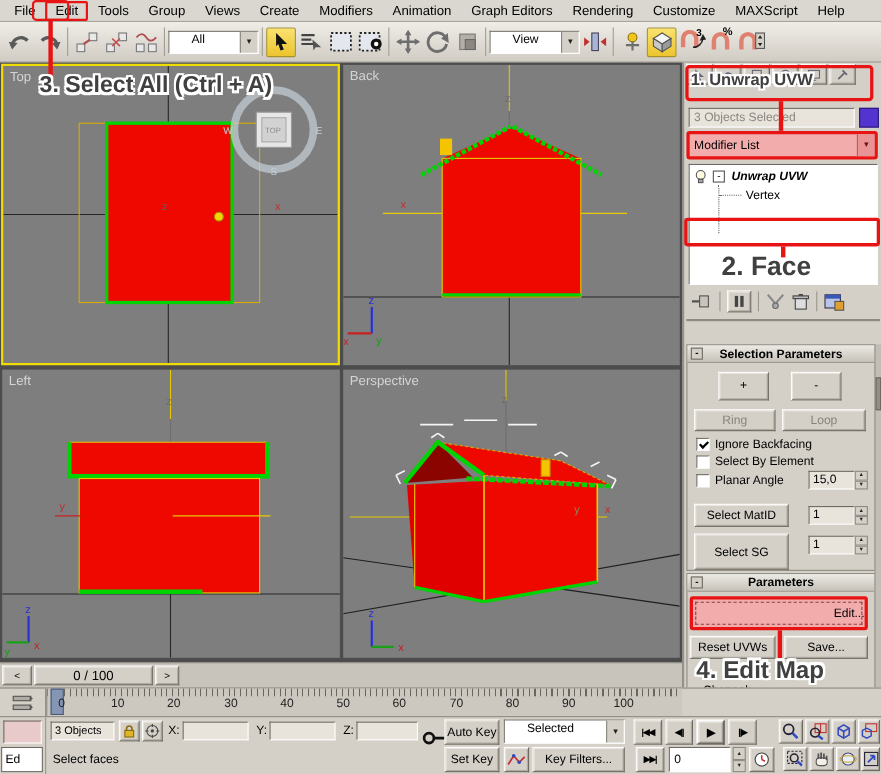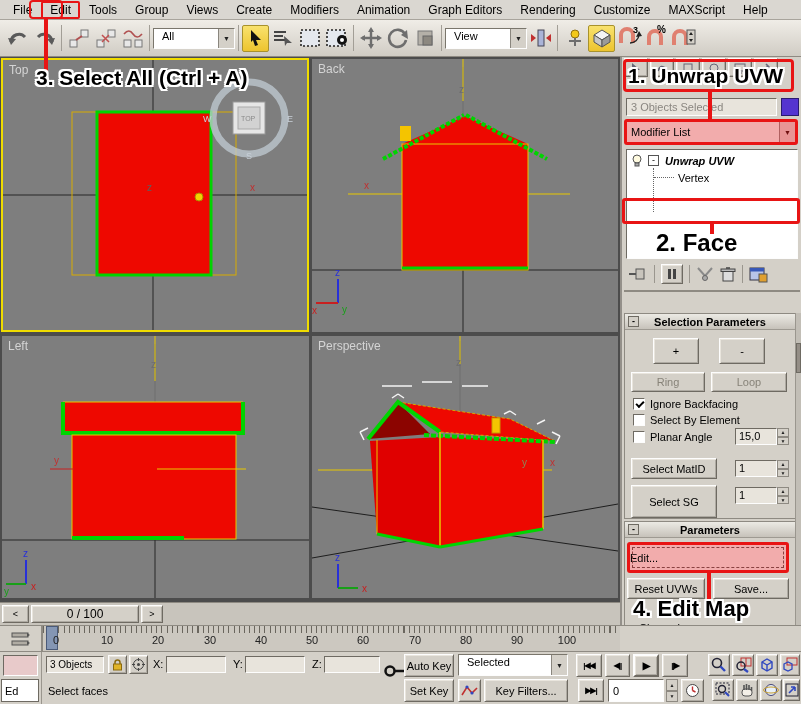--- a/index.html
+++ b/index.html
@@ -7,31 +7,31 @@
   .root{position:relative;width:801px;height:704px;background:#d4d0c8;font-family:"Liberation Sans",sans-serif;font-size:11px;color:#000;overflow:hidden}
   
   .menubar{position:absolute;top:0;left:0;width:801px;height:20px;background:#dad7d1;border-bottom:1px solid #a8a49c;display:flex;align-items:center;padding-left:4px}
   .menu-item{padding:2px 9px;font-size:12px;white-space:nowrap}
   .menu-item.edit-boxed{border:2px solid #e81414;border-radius:2px;padding:0 7px}
   .toolbar{position:absolute;top:20px;left:0;width:801px;height:37px;background:linear-gradient(#f0ede7,#d0ccc4);border-bottom:1px solid #8e8a82;display:flex;align-items:center;padding:0 4px}
   .tbtn{width:27px;height:27px;display:flex;align-items:center;justify-content:center;flex:none}
   .tbtn.active{background:linear-gradient(#f9e26e,#edc42e);border:1px solid #a8922c;border-radius:2px}
   .tsep{width:1px;height:26px;background:#a29e96;margin:0 3px;flex:none}
   .combo{height:21px;background:#fff;border:1px solid;border-color:#7a766c #fdfdfd #fdfdfd #7a766c;display:flex;align-items:stretch;flex:none}
-  .combo .cval{flex:1;padding:1px 8px;font-size:11px;white-space:nowrap;overflow:hidden;text-align:left}
+  .combo .cval{flex:1;padding:1px 20px;font-size:11px;white-space:nowrap;overflow:hidden;text-align:left}
   .combo .carrow{width:16px;background:#d4d0c8;border-left:1px solid #8a867e;display:flex;align-items:center;justify-content:center;font-size:7px;color:#222}
   .btn{background:#d4d0c8;border:1px solid;border-color:#fdfdfd #6e6a62 #6e6a62 #fdfdfd;box-shadow:inset 1px 1px 0 #e9e5dd,inset -1px -1px 0 #aeaaa2;display:flex;align-items:center;justify-content:center;font-size:11px;white-space:nowrap}
   .btn.disabled{color:#878379}
   .sunken{background:#e8e4dc;border:1px solid;border-color:#6e6a62 #fdfdfd #fdfdfd #6e6a62}
   
   .vparea{position:absolute;left:0;top:57px;width:620px;height:568px;background:#4c4c4c}
   .vp{position:absolute;background:#7e7e7e;overflow:hidden}
   .vp-label{position:absolute;top:3px;left:6px;color:#d4d4d4;font-size:12px;z-index:3}
   
-  .annot{position:absolute;color:#000000;font-weight:bold;white-space:nowrap;z-index:7;
+  .annot{position:absolute;color:#404040;font-weight:bold;white-space:nowrap;z-index:7;
     text-shadow:-2px 0 #fff,2px 0 #fff,0 -2px #fff,0 2px #fff,-2px -2px #fff,2px 2px #fff,2px -2px #fff,-2px 2px #fff}
   .redbox{position:absolute;border:3px solid #e81414;border-radius:4px;z-index:6;pointer-events:none}
   .redline{position:absolute;width:4px;background:#e81414;z-index:6}
   
   .cmdpanel{position:absolute;left:620px;top:57px;width:181px;height:593px;background:#d4d0c8;border-left:2px solid #94908a}
   .rollout{position:absolute;left:2px;width:172px;border:1px solid #8e8a82;background:#d4d0c8}
   .rtitle{height:16px;background:linear-gradient(#eceae4,#c6c2ba);border-bottom:1px solid #9e9a92;display:flex;align-items:center;font-weight:bold;font-size:11px;position:relative}
   .rminus{position:absolute;left:3px;top:2px;width:11px;height:11px;border:1px solid #6e6a62;background:#d4d0c8;font-size:9px;line-height:8px;text-align:center}
   .rtext{flex:1;text-align:center}
   .cb{display:flex;align-items:center;gap:5px;position:absolute;font-size:11px;white-space:nowrap}
@@ -384,21 +384,21 @@
           </svg>
         </span>
       <span class="btn" style="width:24px;height:19px">
           <svg width="12" height="12">
             <path d="M2 10 L8 4 M6 2 l4 4" stroke="#667" stroke-width="1.6"></path>
           </svg>
         </span>
     </div>
 
     <div class="redbox" style="left:1px;top:2px;width:171px;height:33px"></div>
-    <div class="annot" style="left:6px;top:7px;font-size:21px">1. Unwrap UVW</div>
+    <div class="annot" style="left:6px;top:7px;font-size:15px">1. Unwrap UVW</div>
     <div class="redline" style="left:86px;top:35px;height:27px"></div>
 
     <div class="sunken" style="position:absolute;left:4px;top:41px;width:151px;height:18px;color:#8a8680;display:flex;align-items:center;padding:0 4px">
         <span>3 Objects Selected</span>
       </div>
     <div style="position:absolute;left:159px;top:41px;width:18px;height:18px;background:#5434d0;border:1px solid #2a1a70"></div>
 
     <div style="position:absolute;left:2px;top:62px;width:174px;height:26px;border:3px solid #e81414;border-radius:3px;background:#f2acac;display:flex;align-items:stretch;z-index:5">
       <span style="flex:1;display:flex;align-items:center;padding:0 4px">Modifier List</span>
       <span style="width:16px;background:#e89494;border-left:1px solid #b06060;display:flex;align-items:center;justify-content:center;font-size:7px;color:#701010">▼</span>
@@ -510,21 +510,21 @@
             <div>▼</div>
           </span>
       </div>
     </div>
 
     <div class="rollout" style="top:464px;height:140px">
       <div class="rtitle">
         <span class="rminus">-</span>
         <span class="rtext">Parameters</span>
       </div>
-      <div style="position:absolute;left:2px;top:20px;width:162px;height:31px;border:3px solid #e81414;border-radius:3px;background:#f2acac;display:flex;align-items:center;justify-content:flex-start">
+      <div style="position:absolute;left:2px;top:20px;width:162px;height:31px;border:3px solid #e81414;border-radius:3px;background:#f2acac;display:flex;align-items:center;justify-content:flex-end">
         <span style="position:absolute;left:2px;top:2px;right:2px;bottom:2px;border:1px dashed #8a4040"></span>
         <span>Edit...</span>
       </div>
       <div class="redline" style="left:82px;top:51px;height:26px"></div>
       <div class="btn" style="position:absolute;left:2px;top:56px;width:78px;height:21px">
           <span>Reset UVWs</span>
         </div>
       <div class="btn" style="position:absolute;left:88px;top:56px;width:76px;height:21px">
           <span>Save...</span>
         </div>

